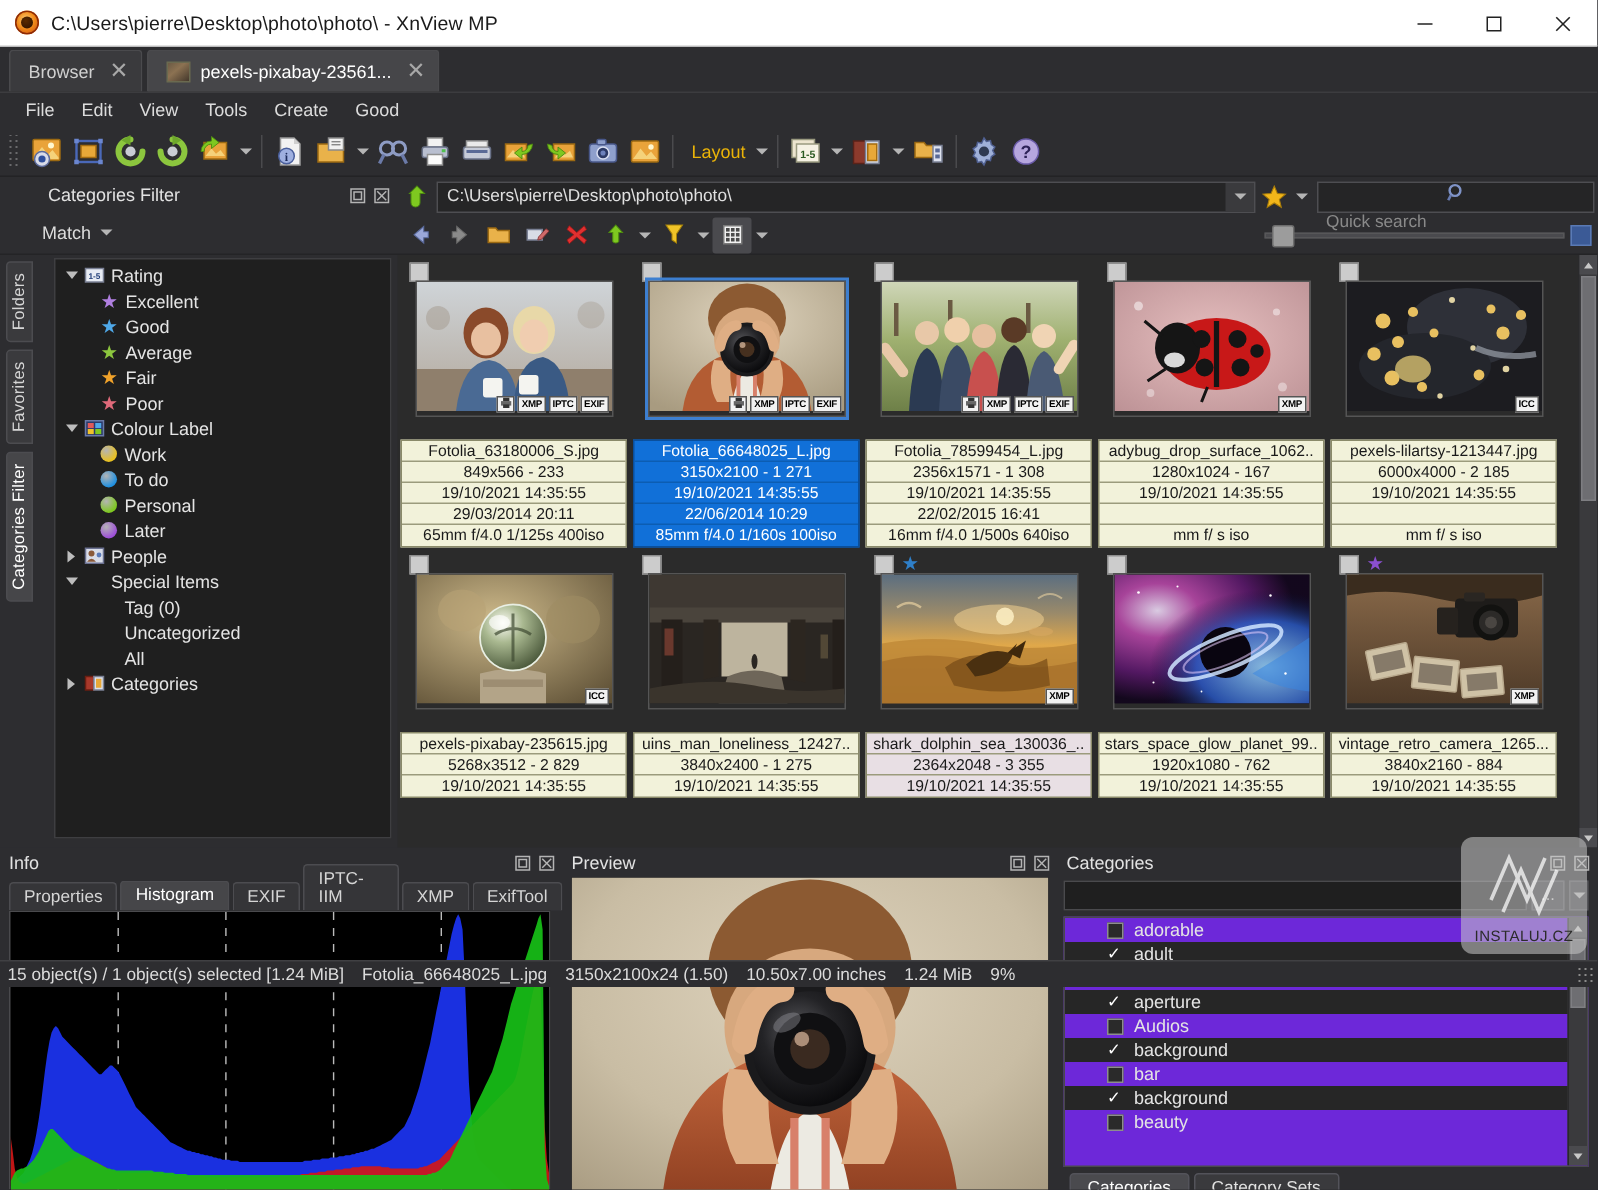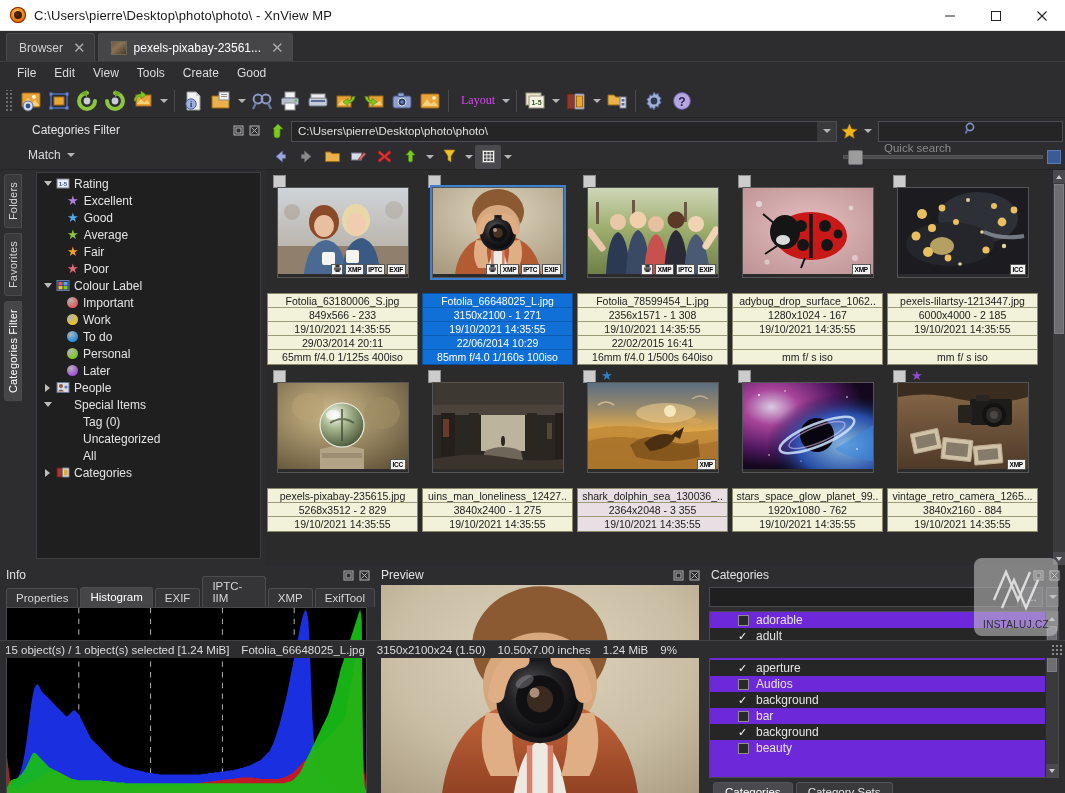--- a/index.html
+++ b/index.html
@@ -62,21 +62,21 @@
     height: 34px; background: #2d2d30; display: flex; align-items: center;
     padding-left: 4px; border-bottom: 1px solid #232325; gap: 0px;
   }
   .grip { width: 9px; height: 22px; margin-right: 4px;
     background-image: radial-gradient(#6a6a6d 1px, transparent 1px);
     background-size: 4px 4px; background-position: 1px 2px; }
   .tbtn { width: 28px; height: 28px; display: flex; align-items: center; justify-content: center; border-radius: 3px; }
   .tsep { width: 1px; height: 22px; background: #4a4a4d; margin: 0 4px; }
   .tcaret { width: 13px; height: 28px; display: flex; align-items: center; justify-content: center; }
   .caret { width: 0; height: 0; border-left: 4px solid transparent; border-right: 4px solid transparent; border-top: 4px solid #b5b5b5; }
-  .tlabel { font-size: 12px; color: #d946ef; padding: 0 4px 0 8px; font-family: Liberation Serif, serif; }
+  .tlabel { font-size: 12px; color: #eab308; padding: 0 4px 0 8px; }
 
   
   .addrrow { height: 26px; background: #2d2d30; display: flex; align-items: center; }
   .addr-left { width: 265px; height: 26px; }
   .addrbar { flex: 1; height: 26px; display: flex; align-items: center; padding-right: 2px; }
   .addr-back { width: 26px; display: flex; align-items: center; justify-content: center; }
   .addr-input {
     flex: 1; height: 21px; background: #252526; border: 1px solid #4e4e52;
     color: #e0e0e0; font-size: 11.5px; padding: 0 22px 0 6px; line-height: 19px; position: relative;
   }
@@ -595,24 +595,20 @@
             <span class="ico">
               <svg width="14" height="13" viewBox="0 0 14 13">
                 <rect x="1" y="1.5" width="12" height="10" fill="#2a3a6a" stroke="#6a7aa8"></rect>
                 <rect x="2.5" y="3" width="4" height="3.4" fill="#e05a5a"></rect>
                 <rect x="7.5" y="3" width="4" height="3.4" fill="#4fa8e8"></rect>
                 <rect x="2.5" y="7" width="4" height="3.4" fill="#f0c22a"></rect>
                 <rect x="7.5" y="7" width="4" height="3.4" fill="#7ec820"></rect>
               </svg>
             </span>
             <span>Colour Label</span>
-          </div>
-          <div class="tnode" style="padding-left: 30px;">
-            <span class="cdot" style="background: radial-gradient(circle at 35% 30%, rgba(255, 255, 255, 0.667), rgb(224, 90, 90) 70%); margin-right: 5px;"></span>
-            <span>Important</span>
           </div>
           <div class="tnode" style="padding-left: 30px;">
             <span class="cdot" style="background: radial-gradient(circle at 35% 30%, rgba(255, 255, 255, 0.667), rgb(232, 192, 32) 70%); margin-right: 5px;"></span>
             <span>Work</span>
           </div>
           <div class="tnode" style="padding-left: 30px;">
             <span class="cdot" style="background: radial-gradient(circle at 35% 30%, rgba(255, 255, 255, 0.667), rgb(32, 144, 224) 70%); margin-right: 5px;"></span>
             <span>To do</span>
           </div>
           <div class="tnode" style="padding-left: 30px;">

